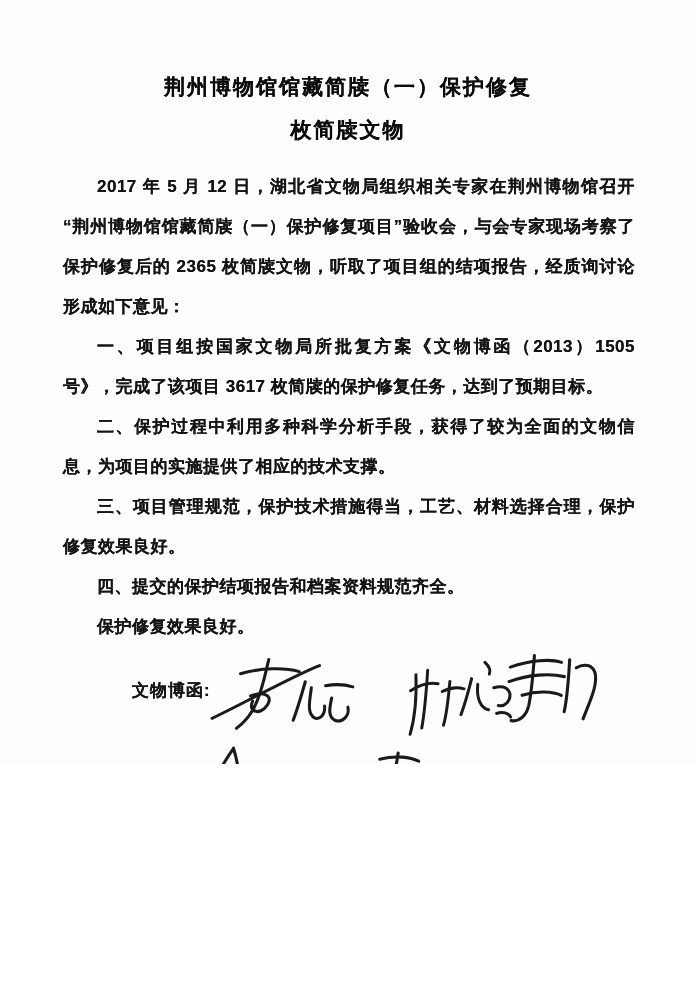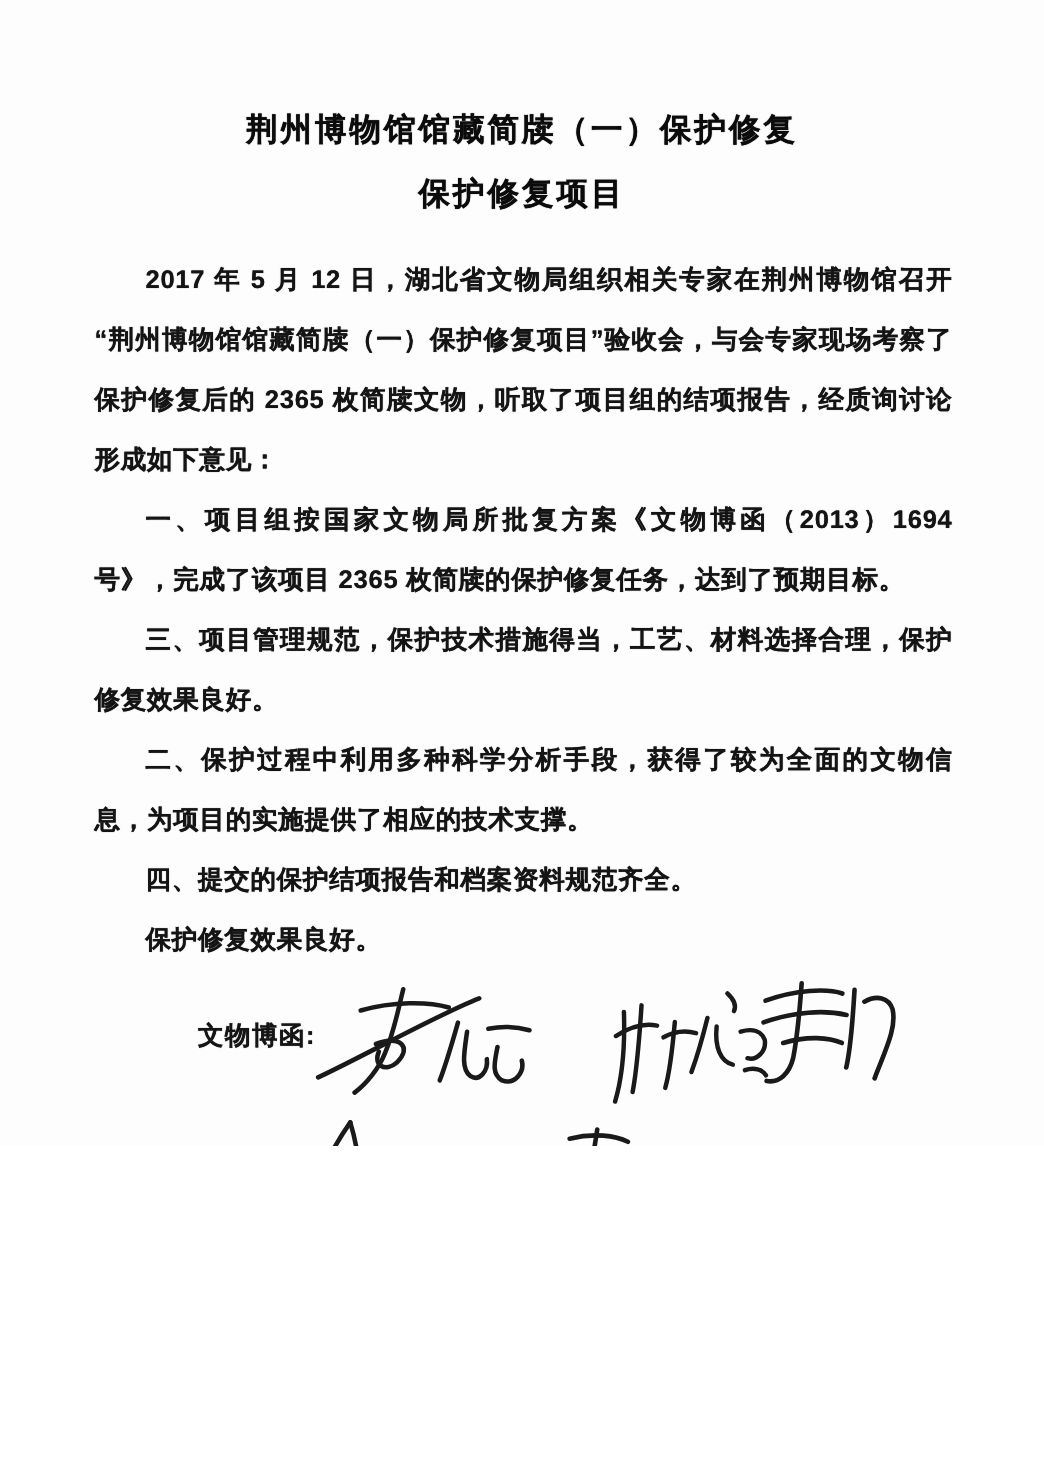--- a/index.html
+++ b/index.html
@@ -81,28 +81,28 @@
     text-shadow: 0 0 0.5px #131313;
   }
 </style>
 </head>
 <body>
 
 <div class="page">
 
   <div class="title-block">
     <div class="title-line">荆州博物馆馆藏简牍（一）保护修复</div>
-    <div class="title-line">保护修复项目</div>
+    <div class="title-line">枚简牍文物</div>
   </div>
 
   <div class="body-text">
     <p>2017 年 5 月 12 日，湖北省文物局组织相关专家在荆州博物馆召开“荆州博物馆馆藏简牍（一）保护修复项目”验收会，与会专家现场考察了保护修复后的 2365 枚简牍文物，听取了项目组的结项报告，经质询讨论形成如下意见：</p>
-    <p>一、项目组按国家文物局所批复方案《文物博函（2013）1694 号》，完成了该项目 2365 枚简牍的保护修复任务，达到了预期目标。</p>
+    <p>一、项目组按国家文物局所批复方案《文物博函（2013）1505 号》，完成了该项目 3617 枚简牍的保护修复任务，达到了预期目标。</p>
+    <p>二、保护过程中利用多种科学分析手段，获得了较为全面的文物信息，为项目的实施提供了相应的技术支撑。</p>
     <p>三、项目管理规范，保护技术措施得当，工艺、材料选择合理，保护修复效果良好。</p>
-    <p>二、保护过程中利用多种科学分析手段，获得了较为全面的文物信息，为项目的实施提供了相应的技术支撑。</p>
     <p>四、提交的保护结项报告和档案资料规范齐全。</p>
     <p>保护修复效果良好。</p>
   </div>
 
   <span class="sig-label">文物博函:</span>
 
   <div class="signature sig-1">
     <svg viewBox="0 0 150 90" fill="none" stroke="#1a1a1a" stroke-width="3" stroke-linecap="round">
       <path d="M6,64 C36,50 86,22 112,12"></path>
       <path d="M62,6 C58,22 56,34 50,48 C46,58 38,68 30,74"></path>

